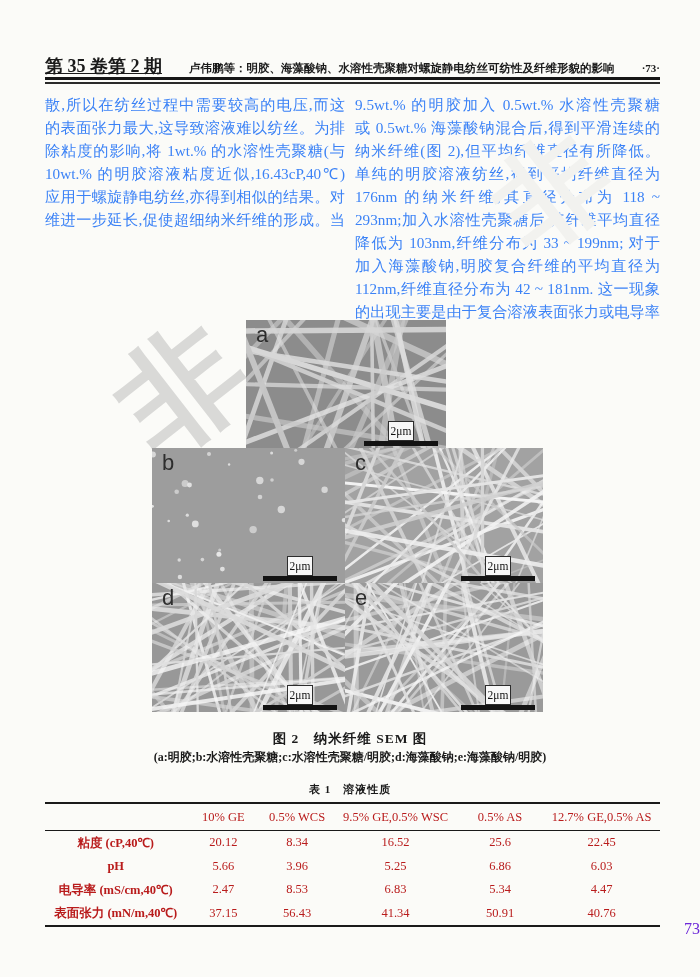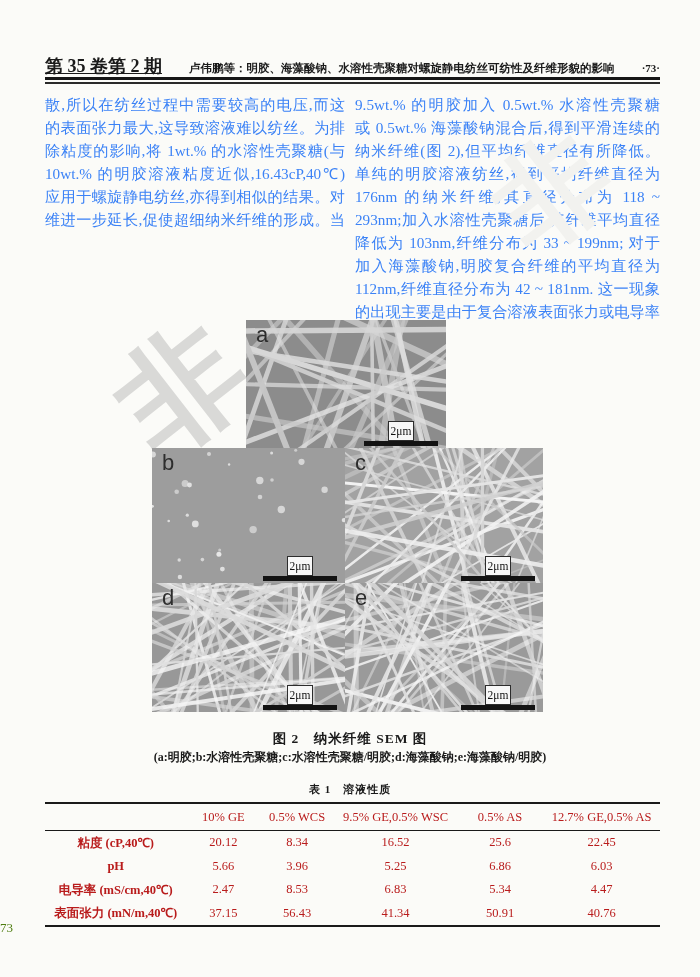--- a/index.html
+++ b/index.html
@@ -67,22 +67,22 @@
     border-collapse:collapse; table-layout:fixed;
     font-size:12.5px; color:#b91c1c;
     border-top:2px solid #1a1a1a; border-bottom:2px solid #1a1a1a;
   }
   .soln-table thead tr { border-bottom:1.5px solid #1a1a1a; }
   .soln-table th { font-weight:normal; height:24px; text-align:center; white-space:nowrap; }
   .soln-table td { height:21.5px; text-align:center; white-space:nowrap; }
   .soln-table td.row-label { font-weight:bold; }
   
   .footer-pageno {
-    position:absolute; top:920px; left:0; width:700px; text-align:left;
-    font-size:13px; color:#4d7c0f;
+    position:absolute; top:920px; left:0; width:700px; text-align:right;
+    font-size:16px; color:#6d28d9;
   }
 </style>
 </head>
 <body>
 
 <div class="page">
 
   <div class="header-row">
     <span class="header-issue">第 35 卷第 2 期</span>
     <span class="header-title">卢伟鹏等：明胶、海藻酸钠、水溶性壳聚糖对螺旋静电纺丝可纺性及纤维形貌的影响</span>

